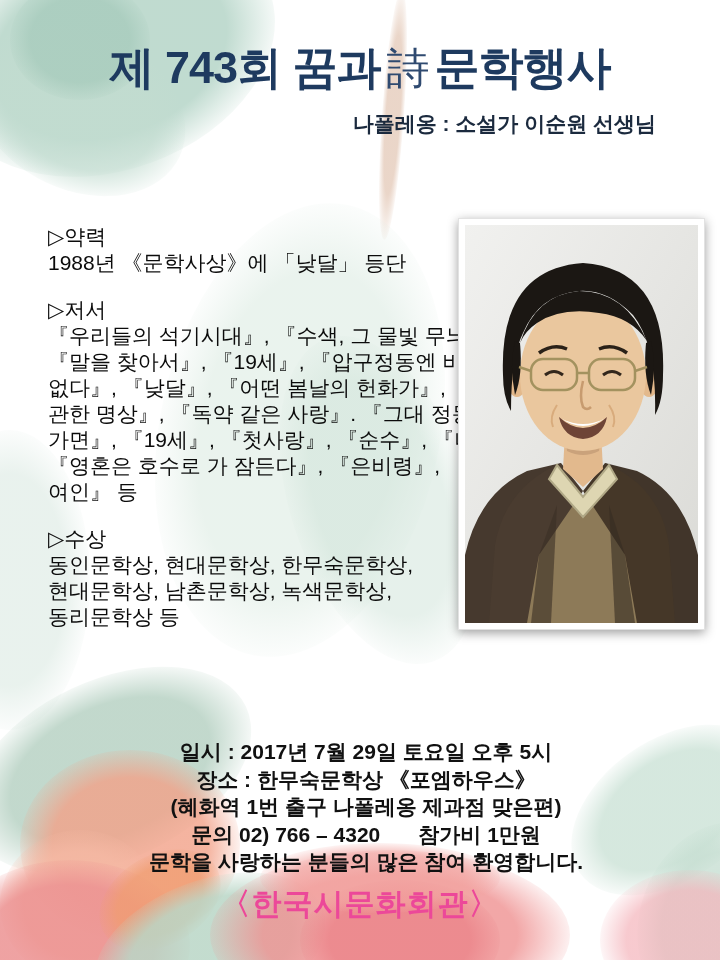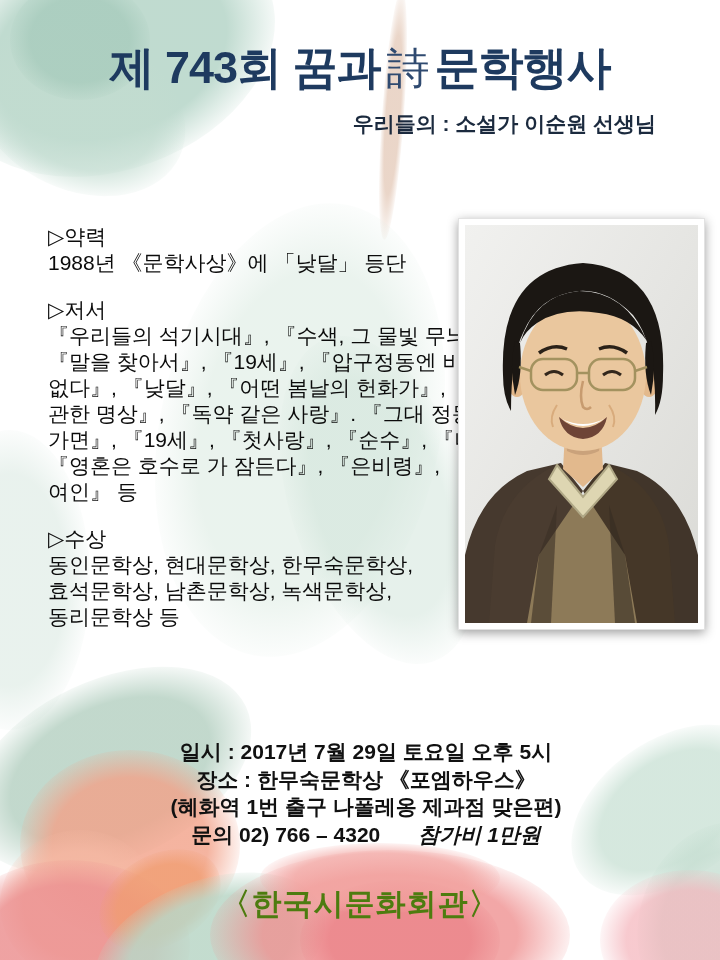--- a/index.html
+++ b/index.html
@@ -43,24 +43,24 @@
     border:1px solid #e2e2e2;
   }
   .photo-frame svg{display:block;}
   
   .event{
     position:absolute;left:0;right:0;top:738px;z-index:2;
     text-align:center;font-size:21px;font-weight:bold;color:#111;
     line-height:27.5px;padding-left:12px;
   }
   .event .row{white-space:nowrap;}
-  .event .fee{margin-left:38px;font-style:italic;}
+  .event .fee{margin-left:38px;}
   .org{
     position:absolute;left:0;right:0;top:884px;z-index:2;
-    text-align:center;font-size:30px;font-weight:bold;color:#4d7c0f;
+    text-align:center;font-size:30px;font-weight:bold;color:#ec4899;
     letter-spacing:1px;white-space:nowrap;
   }
 </style>
 </head>
 <body>
 
 <div class="poster">
 
   <div class="bg">
     <div class="wc" style="left:-60px;top:-70px;width:340px;height:240px;transform:rotate(-20deg);background:radial-gradient(ellipse at center,#abcfc0 0%,#abcfc0 50%,rgba(171,207,192,0) 75%);opacity:.75;"></div>
@@ -79,41 +79,41 @@
     <div class="wc" style="left:210px;top:850px;width:360px;height:170px;background:radial-gradient(ellipse at center,#ef9191 0%,#ef9191 50%,rgba(239,145,145,0) 75%);opacity:.8;"></div>
     <div class="wc" style="left:300px;top:880px;width:200px;height:120px;background:radial-gradient(ellipse at center,#ea7f85 0%,#ea7f85 50%,rgba(234,127,133,0) 75%);opacity:.7;"></div>
     <div class="wc" style="left:260px;top:843px;width:240px;height:70px;background:radial-gradient(ellipse at center,#f2a4a0 0%,#f2a4a0 50%,rgba(242,164,160,0) 75%);opacity:.7;"></div>
     <div class="wc" style="left:560px;top:740px;width:220px;height:140px;transform:rotate(-35deg);background:radial-gradient(ellipse at center,#cbe2d6 0%,#cbe2d6 50%,rgba(203,226,214,0) 75%);opacity:.8;"></div>
     <div class="wc" style="left:640px;top:820px;width:160px;height:200px;transform:rotate(20deg);background:radial-gradient(ellipse at center,#bfdacc 0%,#bfdacc 50%,rgba(191,218,204,0) 75%);opacity:.7;"></div>
     <div class="wc" style="left:600px;top:870px;width:180px;height:140px;background:radial-gradient(ellipse at center,#f4b3ba 0%,#f4b3ba 50%,rgba(244,179,186,0) 75%);opacity:.7;"></div>
   </div>
 
   <h1 class="title"><span>제 743회 꿈과</span><span class="hanja">詩</span><span>문학행사</span></h1>
 
-  <div class="guest">우리들의 : 소설가 이순원 선생님</div>
+  <div class="guest">나폴레옹 : 소설가 이순원 선생님</div>
 
   <div class="profile">
     <div class="sec">
       <div class="sec-head">▷약력</div>
       <div class="ln">1988년 《문학사상》에 「낮달」 등단</div>
     </div>
     <div class="sec">
       <div class="sec-head">▷저서</div>
       <div class="ln">『우리들의 석기시대』, 『수색, 그 물빛 무늬』,</div>
       <div class="ln">『말을 찾아서』, 『19세』, 『압구정동엔 비상구가</div>
       <div class="ln">없다』, 『낮달』, 『어떤 봄날의 헌화가』, 『해파리에</div>
       <div class="ln">관한 명상』, 『독약 같은 사랑』. 『그대 정동진에</div>
       <div class="ln">가면』, 『19세』, 『첫사랑』, 『순수』, 『나무』, 『첫눈』,</div>
       <div class="ln">『영혼은 호수로 가 잠든다』, 『은비령』, 『삿포로의</div>
       <div class="ln">여인』 등</div>
     </div>
     <div class="sec">
       <div class="sec-head">▷수상</div>
       <div class="ln">동인문학상, 현대문학상, 한무숙문학상,</div>
-      <div class="ln">효석문학상, 남촌문학상, 녹색문학상,</div>
+      <div class="ln">현대문학상, 남촌문학상, 녹색문학상,</div>
       <div class="ln">동리문학상 등</div>
     </div>
   </div>
 
   <div class="photo-frame">
     <svg width="233" height="398" viewBox="0 0 233 398">
       <defs>
         <linearGradient id="bgGrad" x1="0" y1="0" x2="1" y2="1">
           <stop offset="0" stop-color="#f1f1ef"></stop>
           <stop offset="1" stop-color="#dadad6"></stop>
@@ -169,17 +169,18 @@
       <path d="M94,192 Q118,214 142,192 Q138,212 118,214 Q98,212 94,192 Z" fill="#6e4436"></path>
       <path d="M97,194 Q118,208 139,194 Q118,204 97,194 Z" fill="#ffffff"></path>
     </svg>
   </div>
 
   <div class="event">
     <div class="row">일시 : 2017년 7월 29일 토요일 오후 5시</div>
     <div class="row">장소 : 한무숙문학상  《포엠하우스》</div>
     <div class="row">(혜화역 1번 출구 나폴레옹 제과점 맞은편)</div>
     <div class="row"><span>문의 02) 766 – 4320</span><span class="fee">참가비 1만원</span></div>
+    <div class="row">문학을 사랑하는 분들의 많은 참여 환영합니다.</div>
   </div>
 
   <div class="org">〈한국시문화회관〉</div>
 
 </div>
 
 </body></html>

